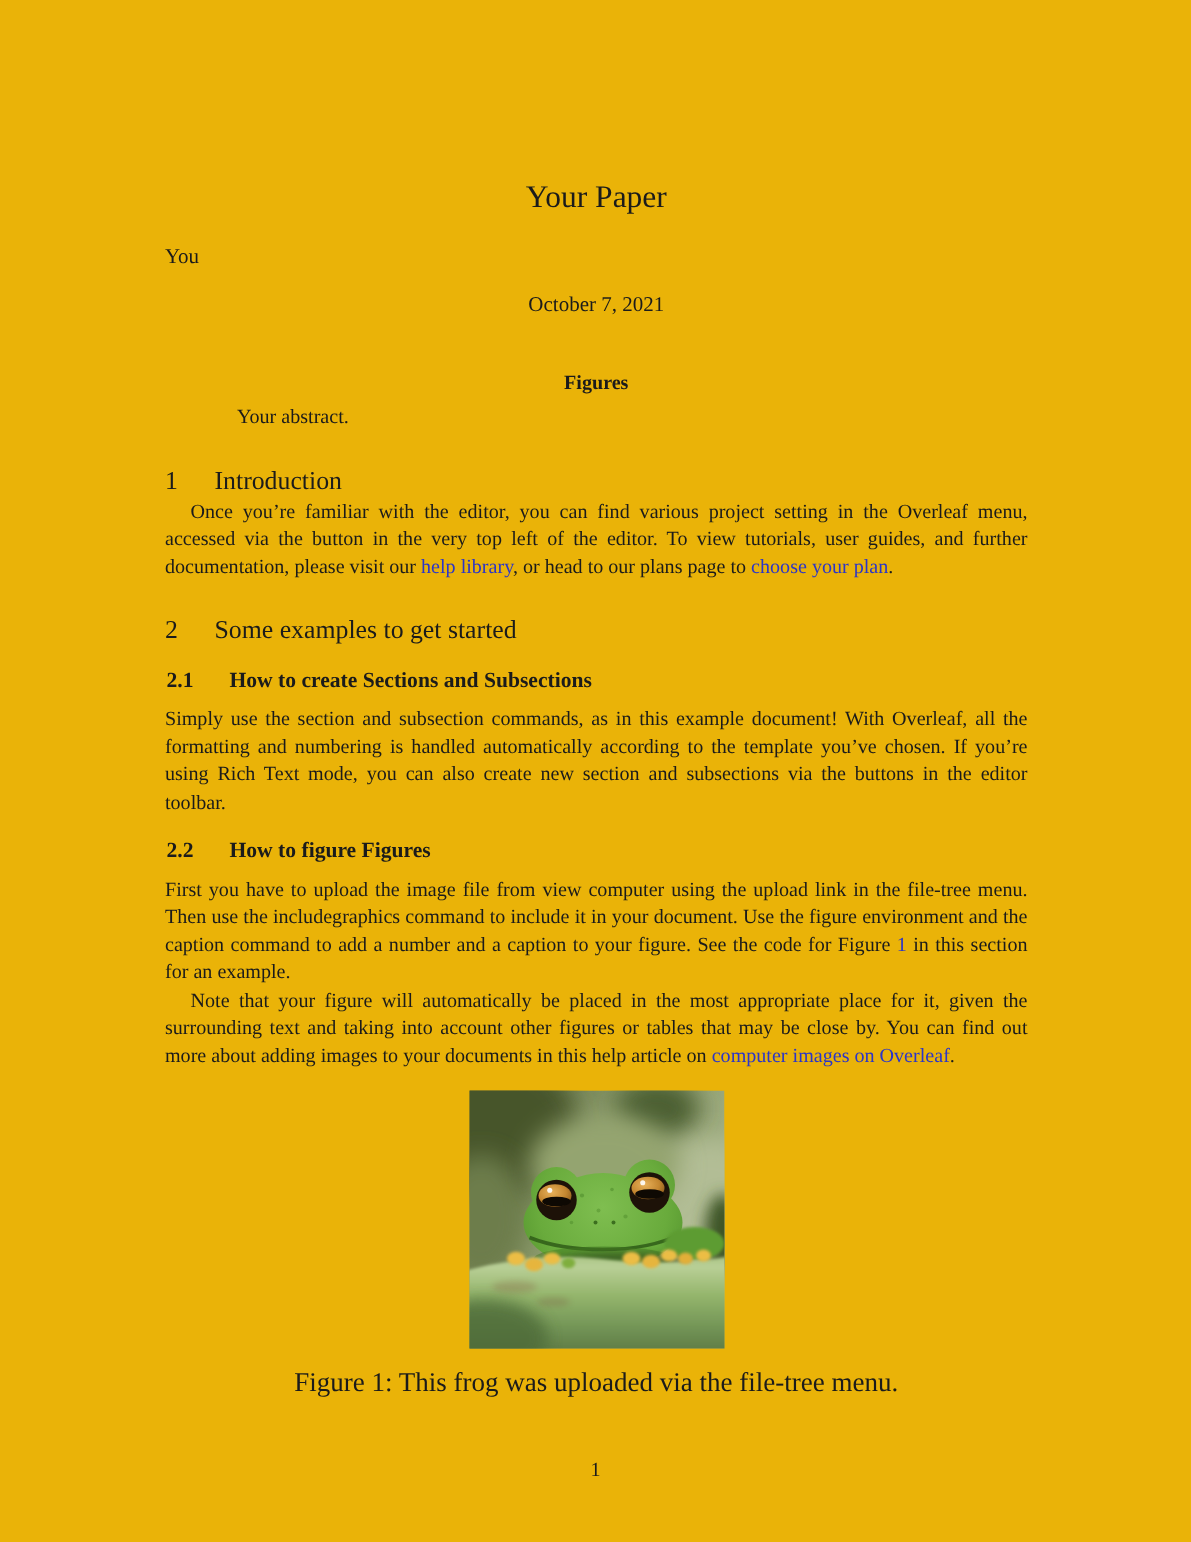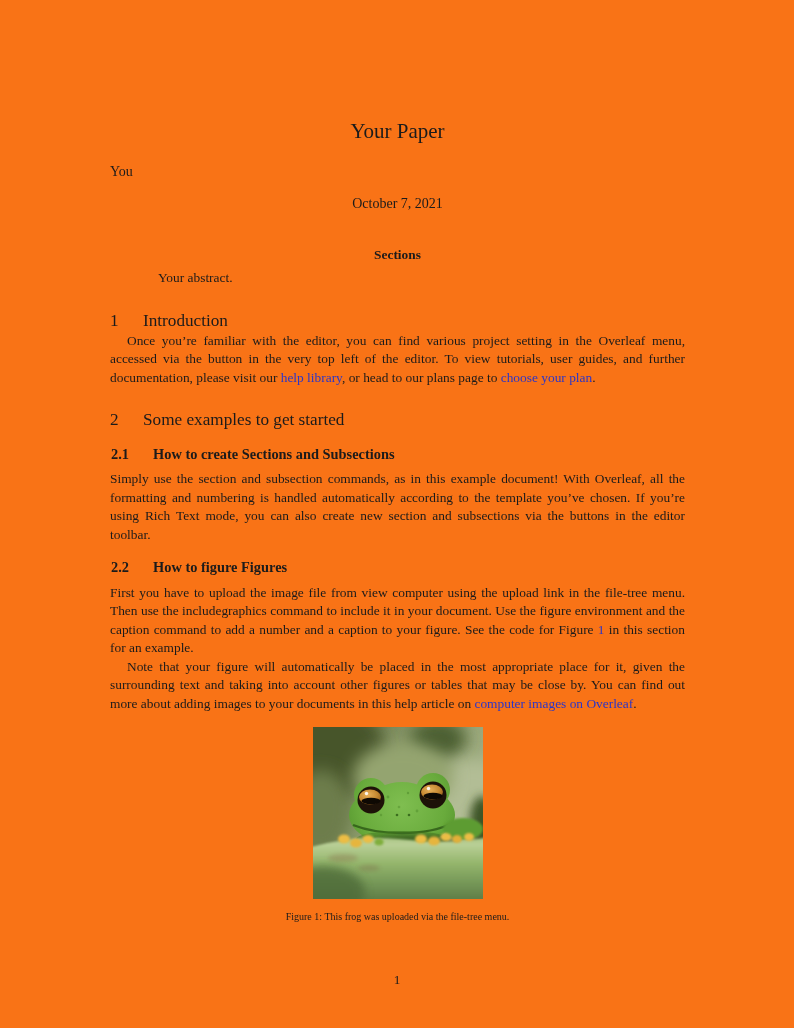--- a/index.html
+++ b/index.html
@@ -1,19 +1,19 @@
 <!DOCTYPE html>
 <html style="--link: #2b35c9;"><head>
 <meta charset="utf-8">
 <style>
   :root { --link:#2b35c9; }
   * { box-sizing:border-box; }
   html,body { margin:0; padding:0; background:#ffffff; }
   .page {
-    position:relative; width:794px; height:1028px; background:#f97316;
+    position:relative; width:794px; height:1028px; background:#eab308;
     font-family:"Liberation Serif","DejaVu Serif",serif; color:#1b1b1b;
     overflow:hidden;
   }
   .content { position:absolute; left:110px; top:0; width:575px; }
 
   .title  { text-align:center; font-size:21px; font-weight:400; margin:119px 0 0; line-height:1.2; }
   .author { text-align:left; font-size:14px; margin:20px 0 0; line-height:1.2; }
   .date   { text-align:center; font-size:14px; margin:15px 0 0; line-height:1.2; }
 
   .abs-head { text-align:center; font-weight:700; font-size:13.4px; margin:34px 0 0; }
@@ -25,35 +25,35 @@
   h3.sub .num { display:inline-block; min-width:42px; }
   h2.sec2 { margin-top:23px; }
 
   p.body { font-size:13.4px; line-height:18.5px; text-align:justify; margin:7px 0 0; }
   p.body.cont { margin-top:0; text-indent:17px; }
 
   .doclink { color:var(--link); text-decoration:none; cursor:pointer; }
 
   .figure-wrap { text-align:center; margin:14px 0 0; }
   .figure-wrap svg { display:inline-block; vertical-align:top; }
-  .caption { font-size:10px; margin:12px 0 16px; }
+  .caption { font-size:18px; margin:12px 0 16px; }
 
   .page-number { position:absolute; top:972px; left:0; width:100%; text-align:center; font-size:13.4px; }
 </style>
 </head>
 <body>
 
 <div class="page">
   <div class="content">
 
     <div class="title">Your Paper</div>
     <div class="author">You</div>
     <div class="date">October 7, 2021</div>
 
-    <div class="abs-head">Sections</div>
+    <div class="abs-head">Figures</div>
     <div class="abs-body">Your abstract.</div>
 
     <h2 class="sec"><span class="num">1</span><span>Introduction</span></h2>
     <p class="body cont"><span>Once you’re familiar with the editor, you can find various project setting in the Overleaf menu, accessed via the button in the very top left of the editor. To view tutorials, user guides, and further documentation, please visit our </span><a class="doclink">help library</a><span>, or head to our plans page to </span><a class="doclink">choose your plan</a><span>.</span></p>
 
     <h2 class="sec sec2"><span class="num">2</span><span>Some examples to get started</span></h2>
 
     <h3 class="sub"><span class="num">2.1</span><span>How to create Sections and Subsections</span></h3>
     <p class="body"><span>Simply use the section and subsection commands, as in this example document! With Overleaf, all the formatting and numbering is handled automatically according to the template you’ve chosen. If you’re using Rich Text mode, you can also create new section and subsections via the buttons in the editor toolbar.</span></p>
 

